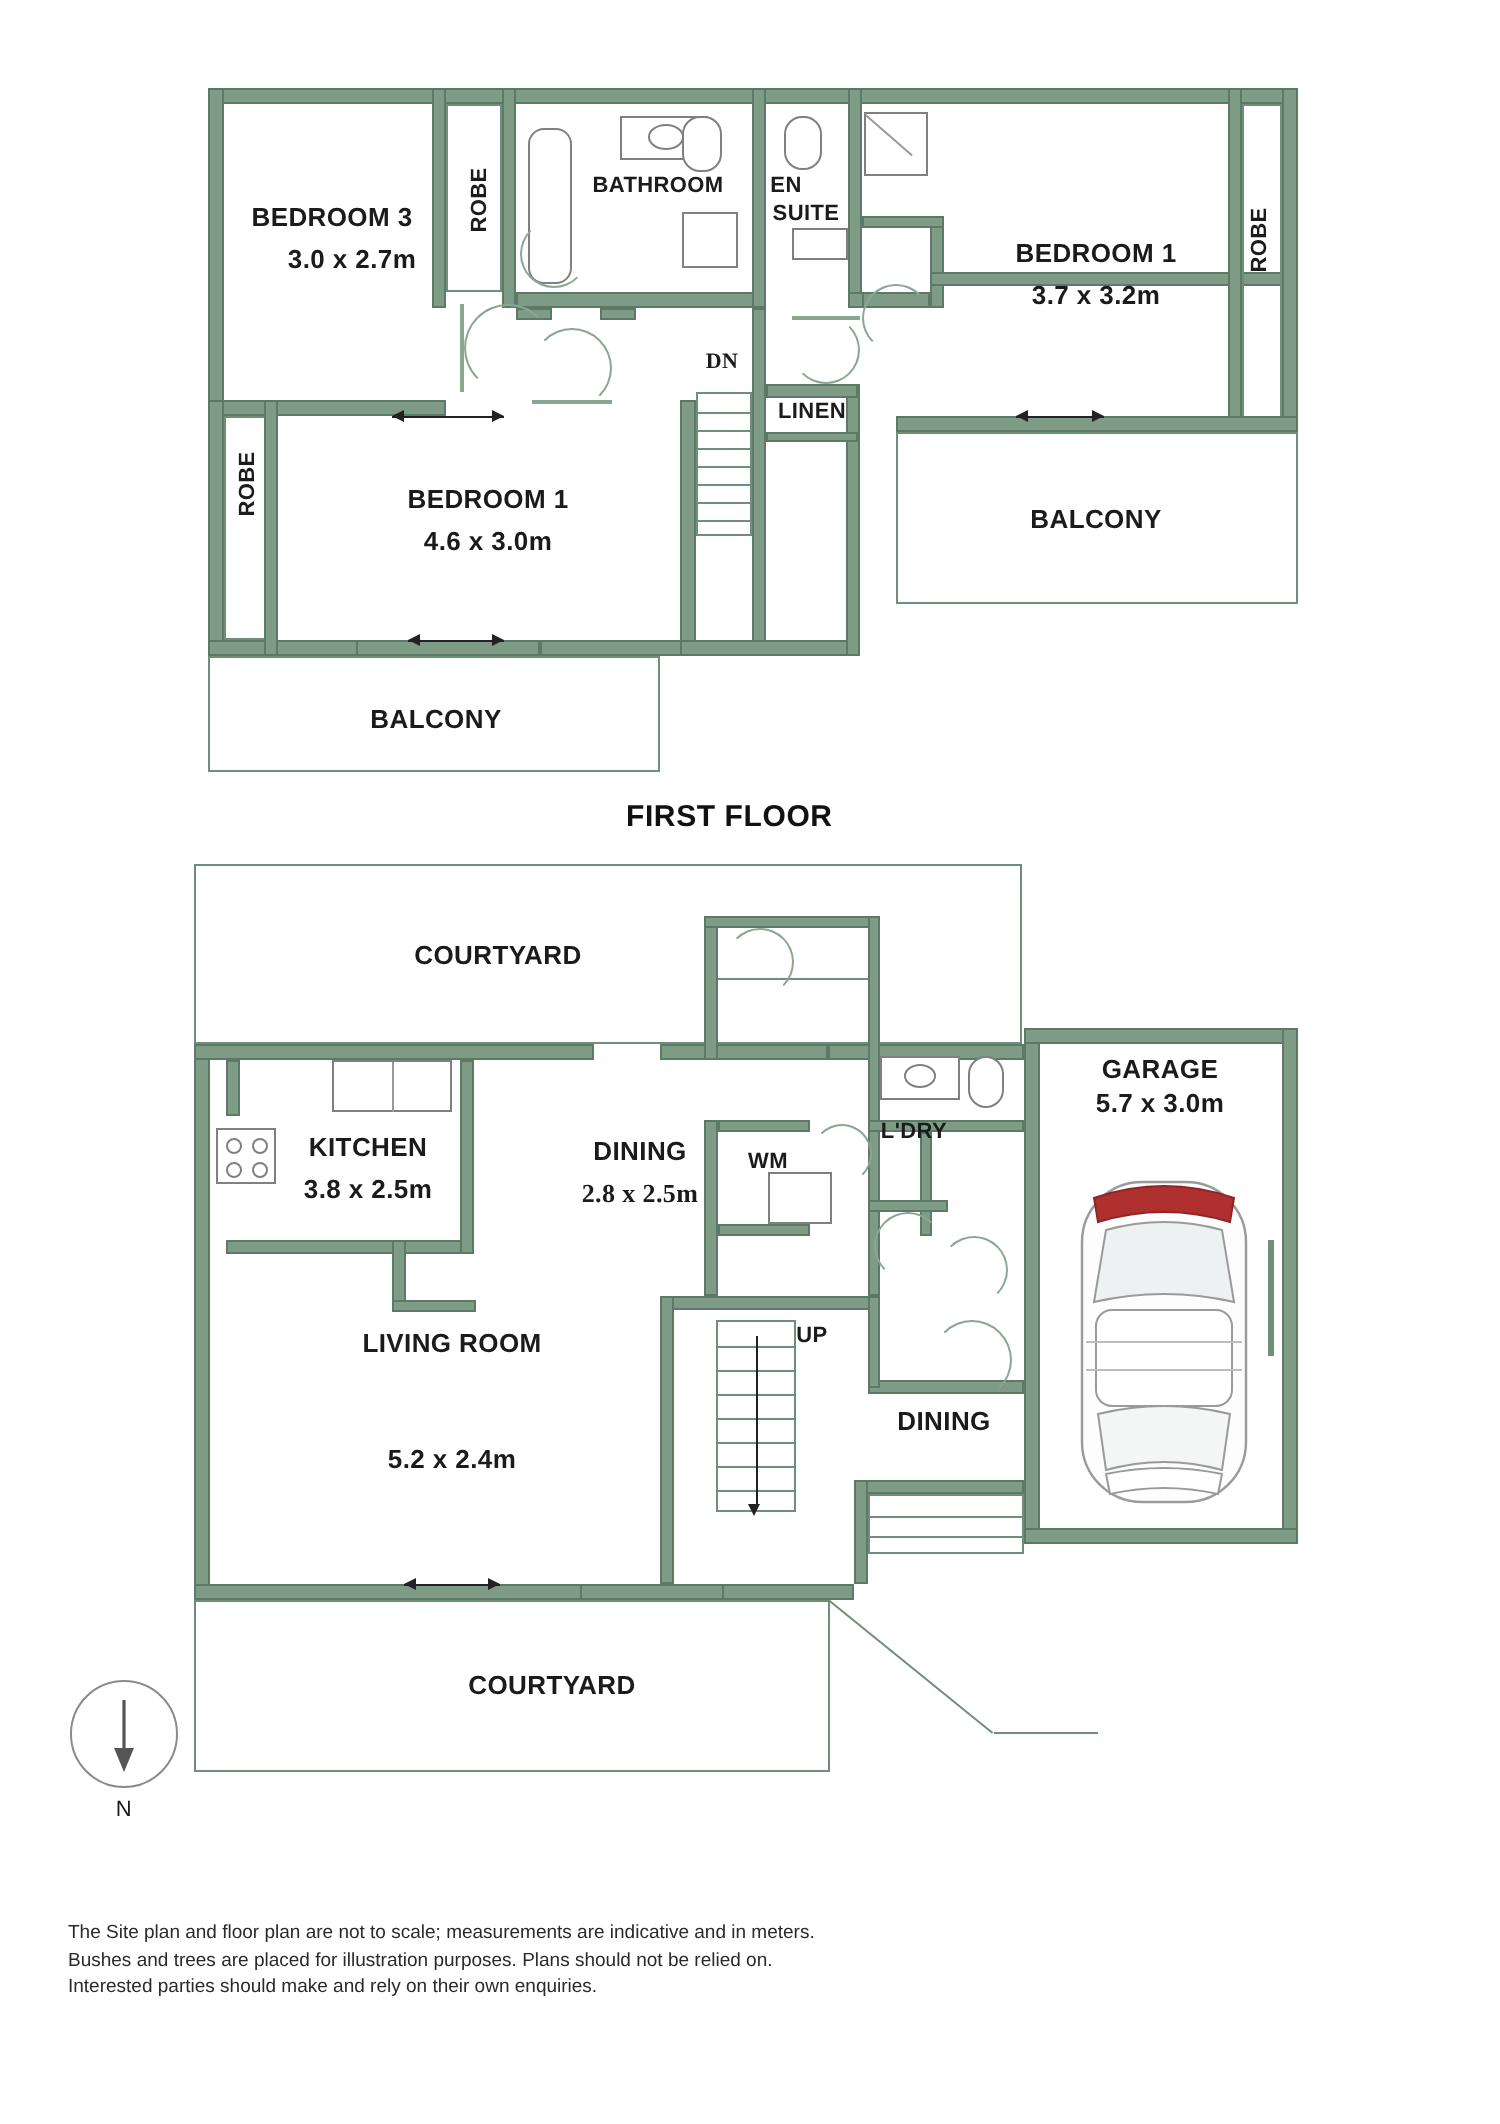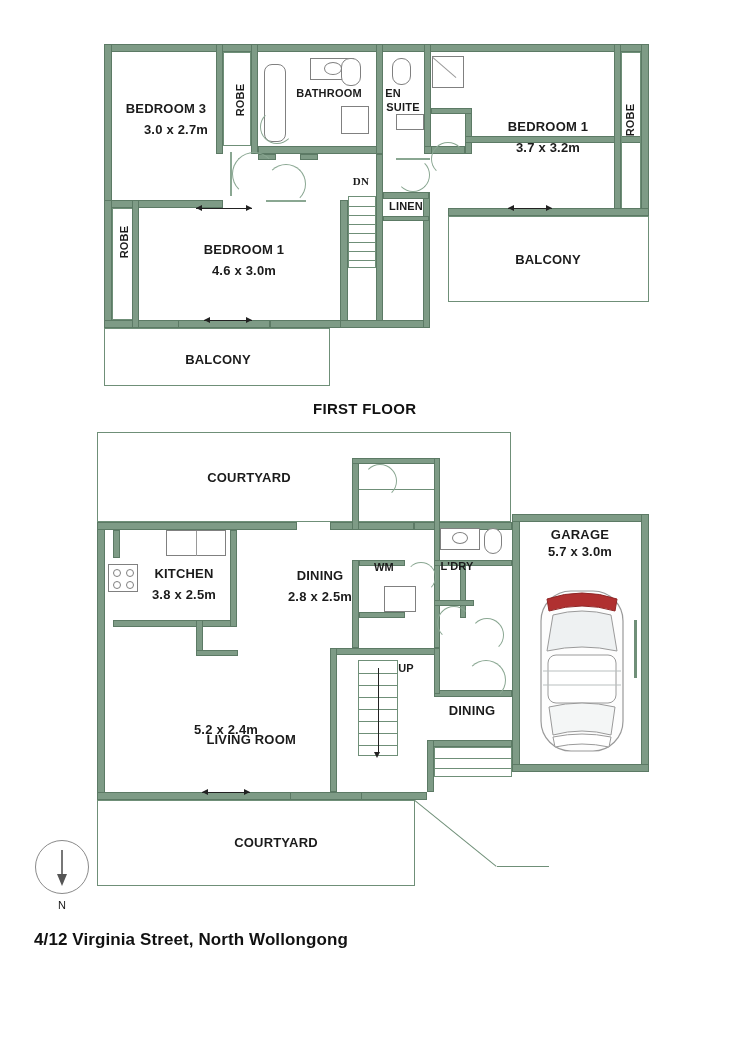--- a/index.html
+++ b/index.html
@@ -341,40 +341,42 @@
     <div class="arrow-head left" style="left:202px; top:789px;"></div>
     <div class="arrow-head right" style="left:244px; top:789px;"></div>
     <div class="wall-out" style="left:290px; top:792px; width:72px; height:8px;"></div>
 
     <div class="label" style="left:182px; top:470px; width:134px;">COURTYARD</div>
 
     <div class="label" style="left:122px; top:566px; width:124px;">KITCHEN</div>
     <div class="label" style="left:122px; top:587px; width:124px;">3.8 x 2.5m</div>
 
     <div class="label" style="left:260px; top:568px; width:120px;">DINING</div>
-    <div class="label" style="left:260px; top:589px; width:120px;">2.8 x 2.5m</div>
-
-    <div class="label small" style="left:366px; top:559px; width:36px;">WM</div>
+    <div class="label" style="left:260px; top:589px; width:120px;font-family:Liberation Serif, serif;">2.8 x 2.5m</div>
+
+    <div class="label small" style="left:366px; top:573px; width:36px;">WM</div>
     <div class="label small" style="left:420px; top:558px; width:74px;">L'DRY</div>
 
     <div class="label" style="left:510px; top:527px; width:140px;">GARAGE</div>
     <div class="label" style="left:510px; top:544px; width:140px;">5.7 x 3.0m</div>
 
-    <div class="label" style="left:156px; top:732px; width:140px;text-align:right;">LIVING ROOM</div>
+    <div class="label" style="left:156px; top:664px; width:140px;">LIVING ROOM</div>
     <div class="label" style="left:156px; top:722px; width:140px;">5.2 x 2.4m</div>
 
     <div class="label small" style="left:386px; top:660px; width:40px;">UP</div>
     <div class="label" style="left:434px; top:703px; width:76px;">DINING</div>
     <div class="label" style="left:206px; top:835px; width:140px;">COURTYARD</div>
   </div>
 
   <div>
     <div class="compass-circle" style="left:35px; top:840px;"></div>
     <svg style="position:absolute; left:35px; top:840px;" width="54" height="54" viewBox="0 0 54 54">
       <line x1="27" y1="10" x2="27" y2="42" stroke="#555" stroke-width="1.6"></line>
       <polygon points="27,46 22,34 32,34" fill="#555"></polygon>
     </svg>
     <div class="label small" style="left:44px; top:897px; width:36px; font-weight:normal;">N</div>
   </div>
 
-  <div class="addr" style="left:34px; top:930px;">4/12 Virginia Street, North Wollongong</div>
+  <div class="disc" style="left:34px; top:960px; width:640px;">The Site plan and floor plan are not to scale; measurements are indicative and in meters.
+Bushes and trees are placed for illustration purposes. Plans should not be relied on.
+Interested parties should make and rely on their own enquiries.</div>
 
 </div>
 
 </body></html>

